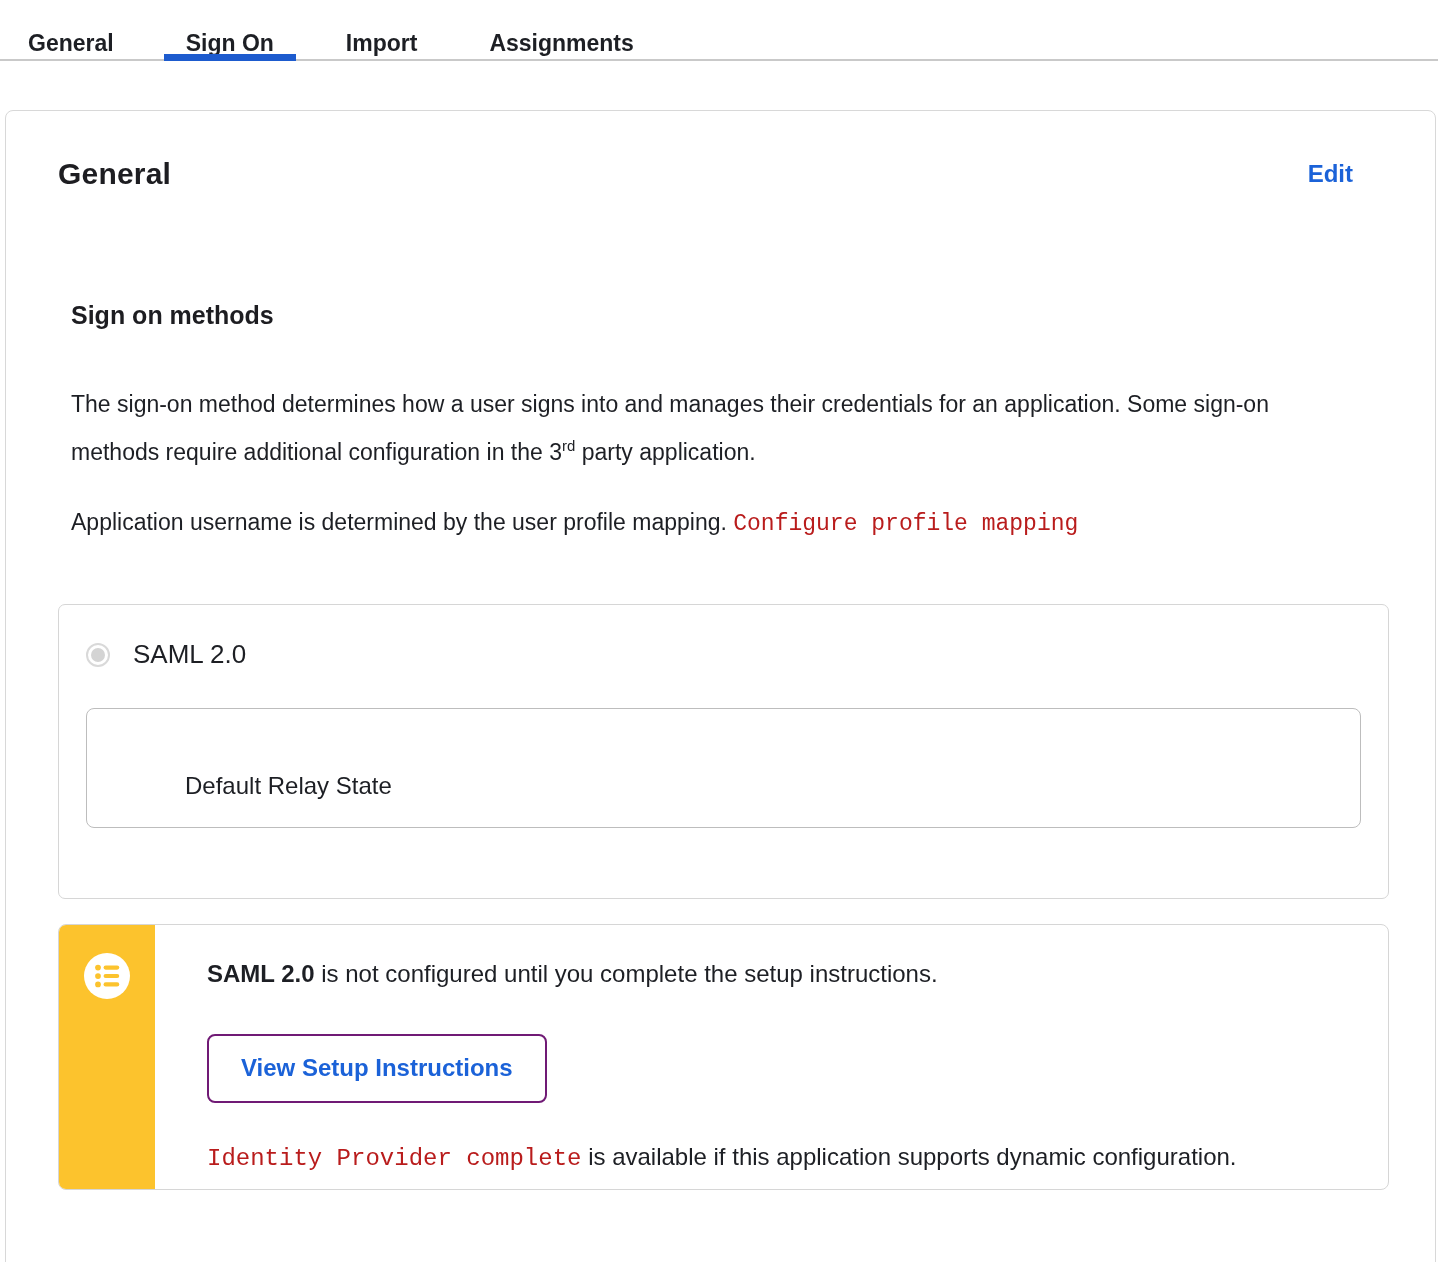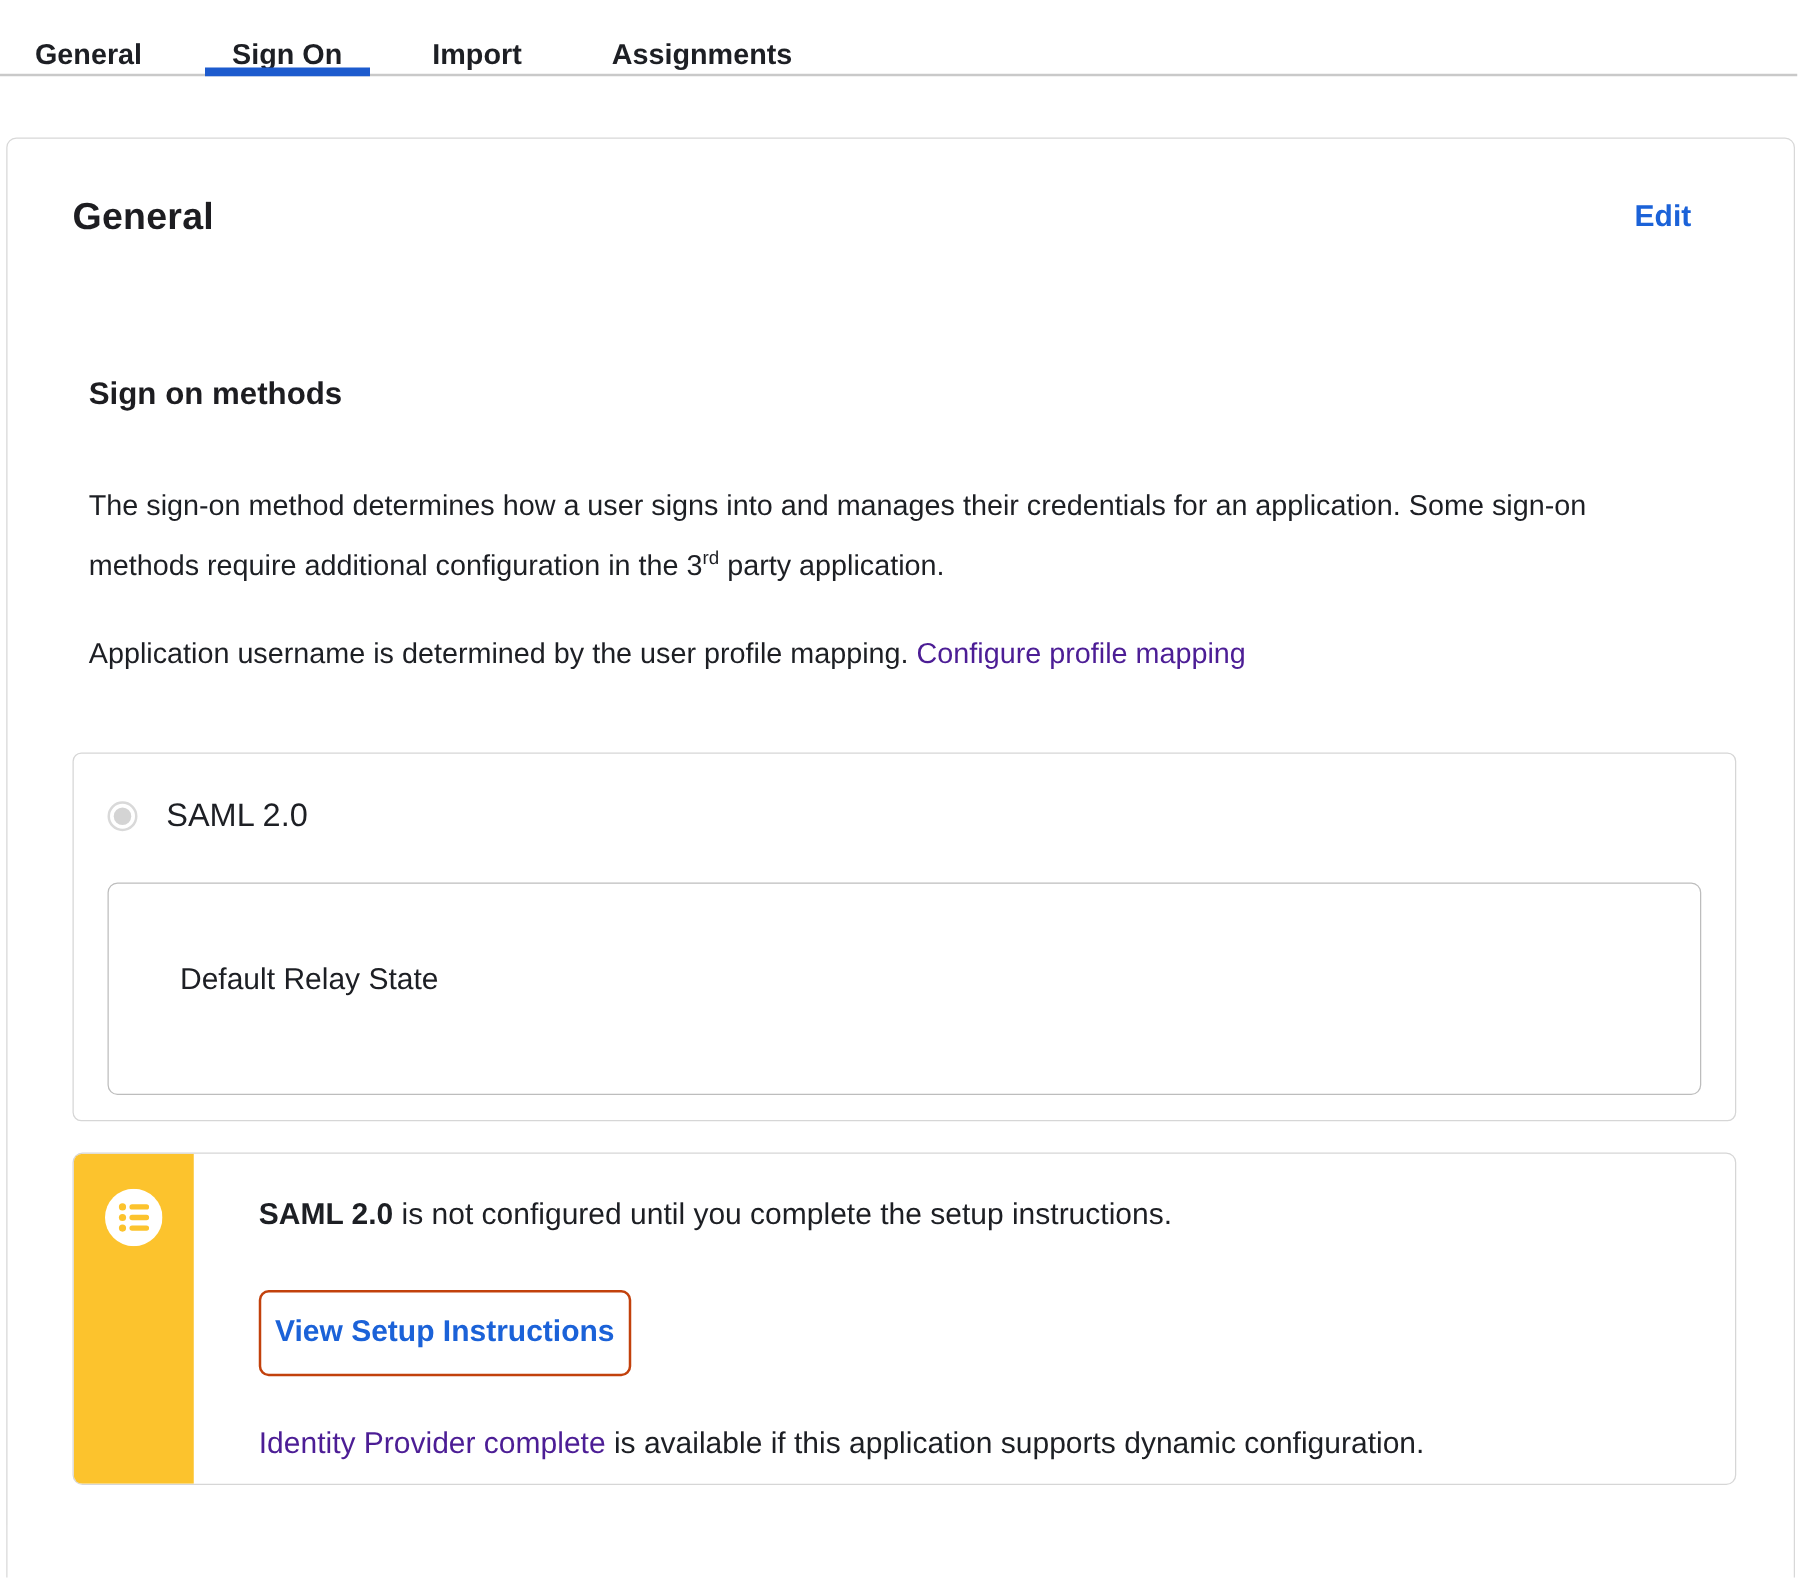--- a/index.html
+++ b/index.html
@@ -91,23 +91,24 @@
     max-width: 1230px;
   }
   .para.second {
     margin-top: 22px;
   }
   .para sup {
     font-size: 15px;
     line-height: 0;
   }
   .inline-link {
-    color: #4c1d95;
+    color: #b91c1c;
     cursor: pointer;
     text-decoration: none;
+    font-family: Liberation Mono, monospace;
   }
 
   
   .method-box {
     margin-top: 56px;
     border: 1px solid #d6d6d6;
     border-radius: 7px;
     height: 295px;
     box-sizing: border-box;
     padding: 34px 27px 0 27px;
@@ -141,23 +142,23 @@
   .radio-label {
     margin-left: 23px;
     font-size: 26px;
     color: #1d1f24;
   }
 
   .field-box {
     margin-top: 38px;
     border: 1px solid #bdbdbd;
     border-radius: 8px;
-    height: 170px;
-    box-sizing: border-box;
-    padding: 63px 0 0 57px;
+    height: 120px;
+    box-sizing: border-box;
+    padding: 63px 0 0 98px;
     background: #ffffff;
   }
   .field-label {
     font-size: 24px;
     color: #1d1f24;
   }
 
   
   .callout {
     margin-top: 25px;
@@ -188,28 +189,28 @@
   .callout-text {
     font-size: 24px;
     color: #1d1f24;
   }
   .callout-text b {
     font-weight: 700;
   }
   .setup-btn {
     margin-top: 46px;
     display: inline-block;
-    border: 2px solid #c2410c;
+    border: 2px solid #701a75;
     border-radius: 8px;
     background: #ffffff;
     color: #1b62d8;
     font-family: "Liberation Sans", sans-serif;
     font-size: 24px;
     font-weight: 700;
-    padding: 18px 11px;
+    padding: 18px 32px;
     cursor: pointer;
     line-height: 1.2;
   }
   .metadata-line {
     margin-top: 40px;
     font-size: 24px;
     color: #1d1f24;
   }
 </style>
 </head>

